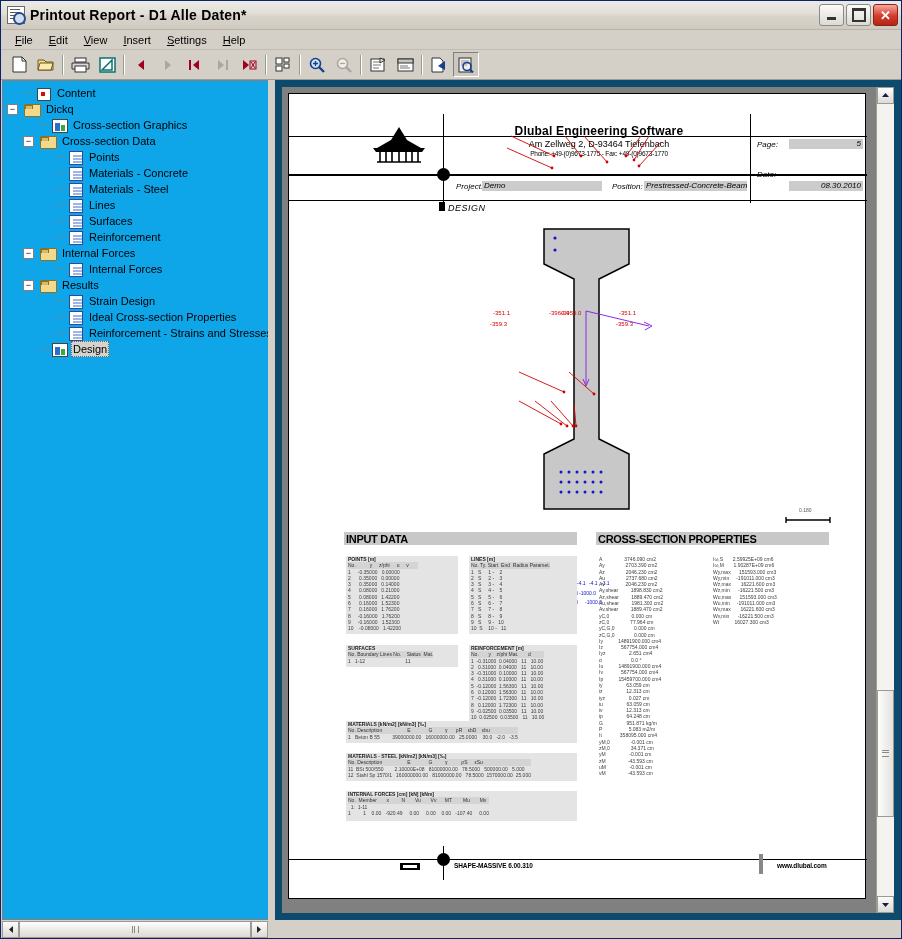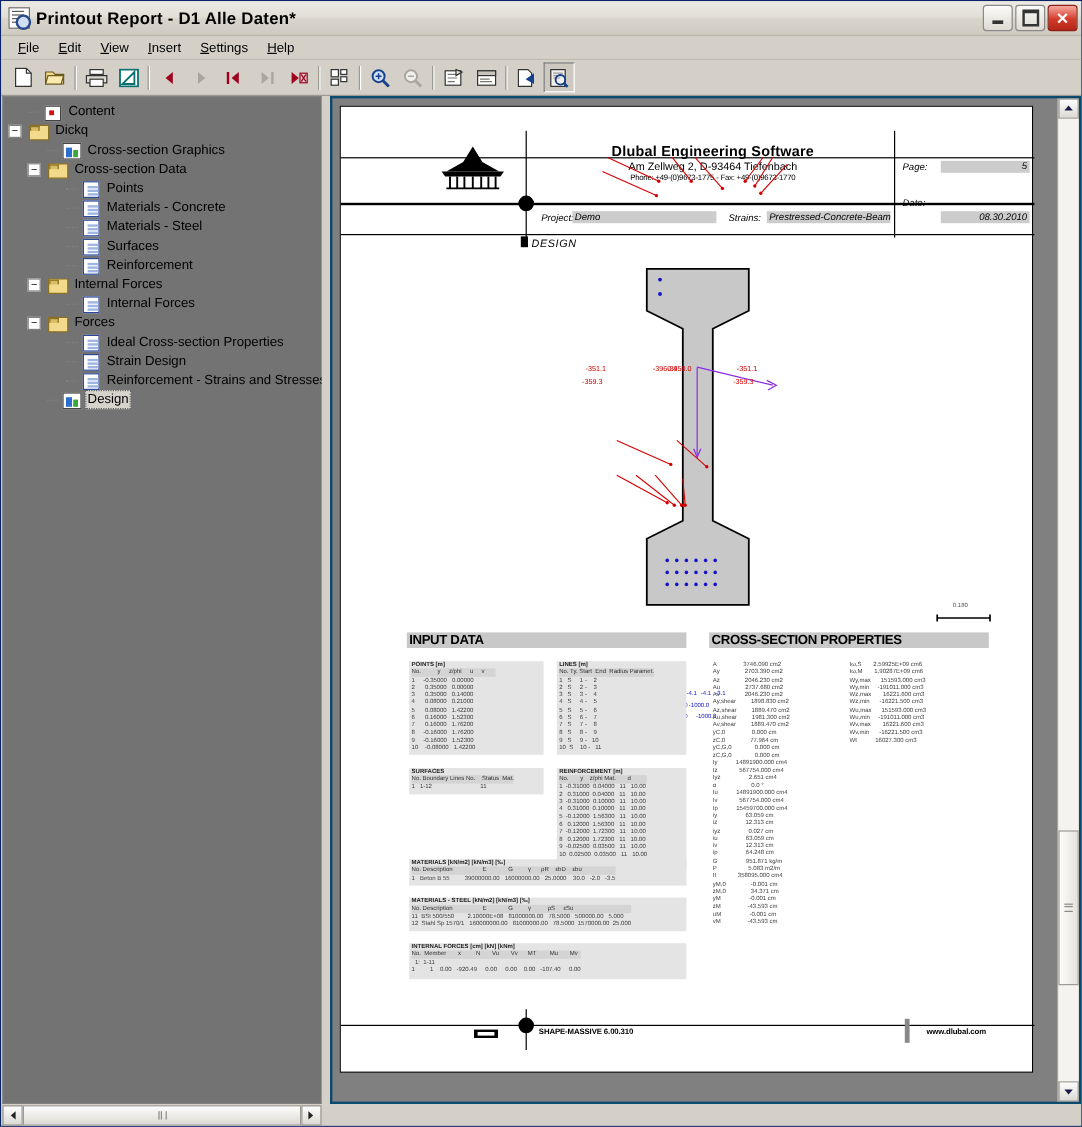--- a/index.html
+++ b/index.html
@@ -68,29 +68,29 @@
     border-bottom:1px solid #9d9a93;
   }
   .tbtn{width:24px;height:23px;display:flex;align-items:center;justify-content:center;cursor:default;border:1px solid transparent;}
   .tbtn.pressed{border:1px solid #808080;border-right-color:#fff;border-bottom-color:#fff;background:#cdc9c1;}
   .tsep{width:6px;height:22px;position:relative;}
   .tsep:before{content:"";position:absolute;left:2px;top:1px;bottom:1px;width:1px;background:#9d9a93;box-shadow:1px 0 0 #fff;}
 
   
   .split{flex:1;display:flex;min-height:0;background:#d4d0c8;padding:0 0 0 0;}
   .treepane{
-    width:266px;flex:0 0 266px;background:#737373;
+    width:266px;flex:0 0 266px;background:#0ea5e9;
     border:1px solid #7f7f7f;border-right:none;
     box-sizing:border-box;overflow:hidden;position:relative;
     margin:0 0 0 1px;
   }
   .treebox{padding:4px 0 0 4px;}
   .vsplit{width:7px;flex:0 0 7px;background:#d4d0c8;}
   .docpane{
-    flex:1;background:#808080;border:2px solid #0c4a6e;
+    flex:1;background:#808080;border:7px solid #0c4a6e;
     box-sizing:border-box;position:relative;overflow:hidden;
     display:flex;
   }
   .docscroll{flex:1;position:relative;overflow:hidden;padding:6px 0 0 6px;}
   .page{
     width:578px;height:806px;background:#fff;border:1px solid #000;
     position:relative;box-sizing:border-box;
   }
 
   
@@ -417,20 +417,28 @@
               <div class="ic-table" style="position: absolute;"></div>
             </div>
             <span class="tlabel">Materials - Steel</span>
           </div>
           <div class="tnode">
             <div class="tindent" style="width: 48px;"></div>
             <div class="tdash"></div>
             <div class="ticon">
               <div class="ic-table" style="position: absolute;"></div>
             </div>
+            <span class="tlabel">Lines</span>
+          </div>
+          <div class="tnode">
+            <div class="tindent" style="width: 48px;"></div>
+            <div class="tdash"></div>
+            <div class="ticon">
+              <div class="ic-table" style="position: absolute;"></div>
+            </div>
             <span class="tlabel">Surfaces</span>
           </div>
           <div class="tnode">
             <div class="tindent" style="width: 48px;"></div>
             <div class="tdash"></div>
             <div class="ticon">
               <div class="ic-table" style="position: absolute;"></div>
             </div>
             <span class="tlabel">Reinforcement</span>
           </div>
@@ -451,37 +459,37 @@
             </div>
             <span class="tlabel">Internal Forces</span>
           </div>
           <div class="tnode">
             <div class="tindent" style="width: 16px;"></div>
             <div class="tbox">−</div>
             <div style="width: 3px; flex: 0 0 3px;"></div>
             <div class="ticon">
               <div class="ic-folder" style="position: absolute;"></div>
             </div>
-            <span class="tlabel">Forces</span>
+            <span class="tlabel">Results</span>
+          </div>
+          <div class="tnode">
+            <div class="tindent" style="width: 48px;"></div>
+            <div class="tdash"></div>
+            <div class="ticon">
+              <div class="ic-table" style="position: absolute;"></div>
+            </div>
+            <span class="tlabel">Strain Design</span>
           </div>
           <div class="tnode">
             <div class="tindent" style="width: 48px;"></div>
             <div class="tdash"></div>
             <div class="ticon">
               <div class="ic-table" style="position: absolute;"></div>
             </div>
             <span class="tlabel">Ideal Cross-section Properties</span>
-          </div>
-          <div class="tnode">
-            <div class="tindent" style="width: 48px;"></div>
-            <div class="tdash"></div>
-            <div class="ticon">
-              <div class="ic-table" style="position: absolute;"></div>
-            </div>
-            <span class="tlabel">Strain Design</span>
           </div>
           <div class="tnode">
             <div class="tindent" style="width: 48px;"></div>
             <div class="tdash"></div>
             <div class="ticon">
               <div class="ic-table" style="position: absolute;"></div>
             </div>
             <span class="tlabel">Reinforcement - Strains and Stresses</span>
           </div>
           <div class="tnode">
@@ -521,21 +529,21 @@
             <div class="b1">Dlubal Engineering Software</div>
             <div class="b2">Am Zellweg 2, D-93464 Tiefenbach</div>
             <div class="b3">Phone: +49-(0)9673-1775 - Fax: +49-(0)9673-1770</div>
           </div>
 
           <div class="hrow" style="left:468px;top:46px;">Page:</div>
           <div class="hrow fld" style="left:500px;top:45px;width:74px;height:10px;text-align:right;padding-right:2px;box-sizing:border-box;">5</div>
 
           <div class="hrow" style="left:167px;top:88px;">Project:</div>
           <div class="hrow fld" style="left:193px;top:87px;width:120px;height:10px;padding-left:2px;box-sizing:border-box;">Demo</div>
-          <div class="hrow" style="left:323px;top:88px;">Strains:</div>
+          <div class="hrow" style="left:323px;top:88px;">Position:</div>
           <div class="hrow fld" style="left:355px;top:87px;width:103px;height:10px;padding-left:2px;box-sizing:border-box;">Prestressed-Concrete-Beam</div>
           <div class="hrow" style="left:468px;top:76px;">Date:</div>
           <div class="hrow fld" style="left:500px;top:87px;width:74px;height:10px;text-align:right;padding-right:2px;box-sizing:border-box;">08.30.2010</div>
 
           <div class="hl" style="left:150px;top:108px;width:6px;height:9px;"></div>
           <div class="hrow" style="left:159px;top:109px;font-size:9px;letter-spacing:.5px;">DESIGN</div>
 
           <svg class="cs-draw" width="578" height="430" viewBox="0 0 578 430">
 
             <g>

